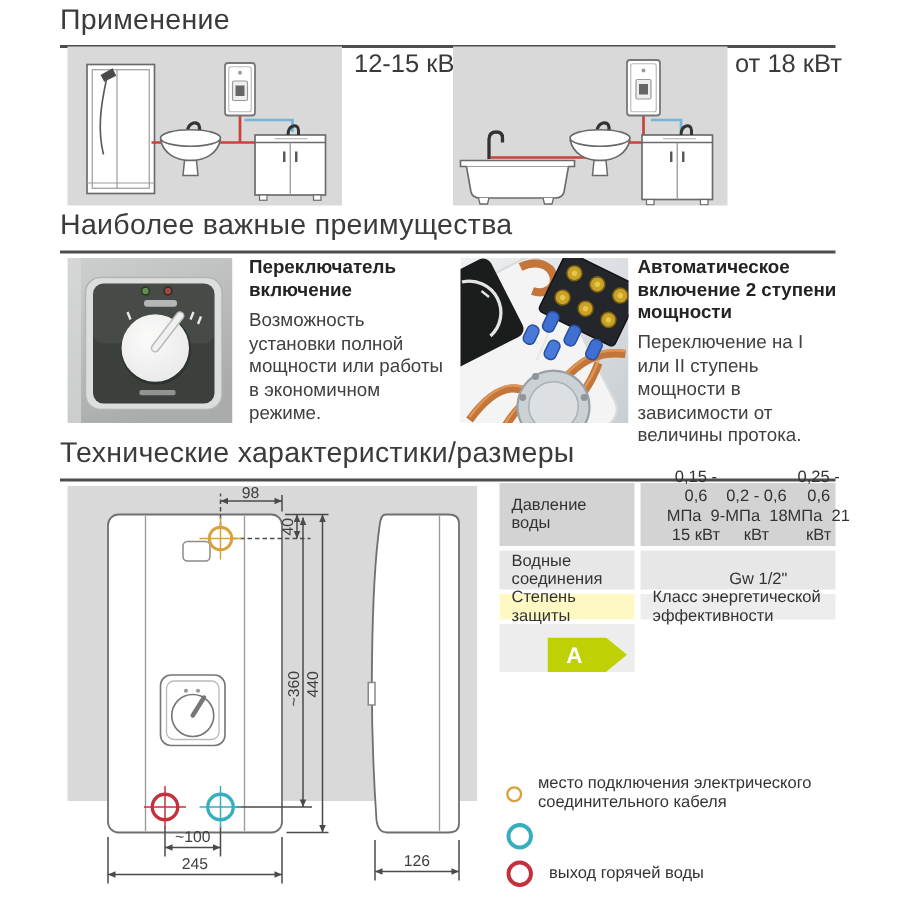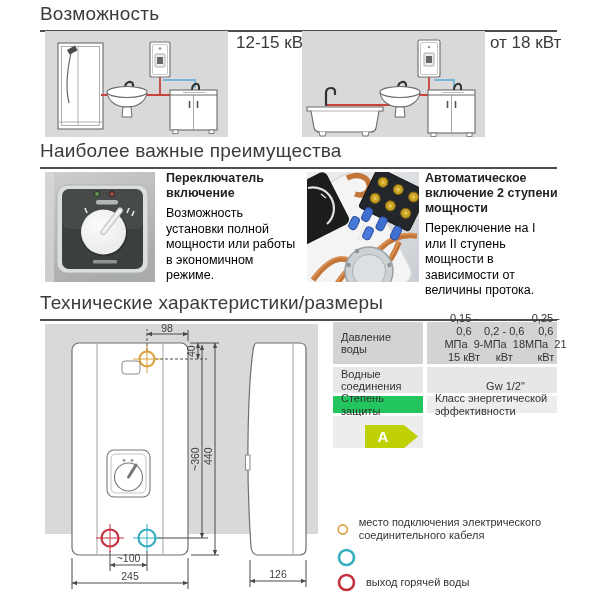--- a/index.html
+++ b/index.html
@@ -5,40 +5,40 @@
   html,body{margin:0;padding:0;background:#fff;}
   body{width:600px;height:600px;font-family:"Liberation Sans",sans-serif;color:#333;}
   .stage{position:relative;width:600px;height:600px;overflow:hidden;background:#fff;}
   .section-title{position:absolute;left:40px;width:517px;font-size:19px;font-weight:500;
     color:#3b3b3b;letter-spacing:.2px;border-bottom:2px solid #4e4e4e;padding-bottom:5px;}
   .app-panel{position:absolute;top:31px;width:183px;height:106px;background:#d9d9d9;}
   .power-label{position:absolute;top:33px;font-size:17px;font-weight:500;color:#3a3a3a;}
   .adv-photo{position:absolute;top:172px;height:110px;}
   .adv-text{position:absolute;top:171px;width:134px;}
   .adv-heading{font-size:12.5px;font-weight:700;line-height:15px;color:#232323;margin:0 0 5px 0;}
-  .adv-body{font-size:12.5px;line-height:15.5px;color:#000000;margin:0;}
+  .adv-body{font-size:12.5px;line-height:15.5px;color:#404040;margin:0;}
   .draw-panel{position:absolute;left:45px;top:324px;width:273px;height:210px;background:#d9d9d9;}
   .specs-table{position:absolute;left:333px;top:322px;width:224px;display:grid;
     grid-template-columns:90px 130px;grid-template-rows:42px 26px 17px 32px;gap:3px 4px;}
   .cell{font-size:11px;line-height:12.5px;color:#333;}
   .cell.label{display:flex;align-items:center;padding-left:8px;padding-right:4px;}
   .cell.value{display:flex;flex-direction:row;align-items:flex-end;justify-content:center;text-align:center;line-height:13px;padding-left:27px;}
-  .bg-a{background:#d3d3d3;} .bg-b{background:#e7e7e7;} .bg-c{background:#22c55e;} .bg-d{background:#ededed;}
+  .bg-a{background:#d3d3d3;} .bg-b{background:#e7e7e7;} .bg-c{background:#fef9c3;} .bg-d{background:#ededed;}
   .legend{position:absolute;left:337px;top:516px;width:212px;}
   .legend-item{display:flex;align-items:center;margin-bottom:6px;}
   .legend-item .txt{font-size:11px;line-height:13px;color:#333;margin-left:10px;}
   svg{display:block;}
   text{font-family:"Liberation Sans",sans-serif;}
 </style>
 </head>
 <body>
 
 <div class="stage">
 
-  <div class="section-title" style="top:3px">Возможность</div>
+  <div class="section-title" style="top:3px">Применение</div>
 
   <div class="app-panel" style="left:45px">
     <svg width="183" height="106" viewBox="0 0 183 106">
 
       <g fill="#fff" stroke="#6a6a6a" stroke-width="1.1">
         <rect x="13" y="12" width="45" height="86"></rect>
       </g>
       <rect x="16.5" y="15.5" width="38" height="79" fill="none" stroke="#9c9c9c" stroke-width="0.8"></rect>
       <line x1="33" y1="15.5" x2="33" y2="94.5" stroke="#9c9c9c" stroke-width="0.8"></line>
       <line x1="13" y1="91" x2="58" y2="91" stroke="#9c9c9c" stroke-width="0.8"></line>

